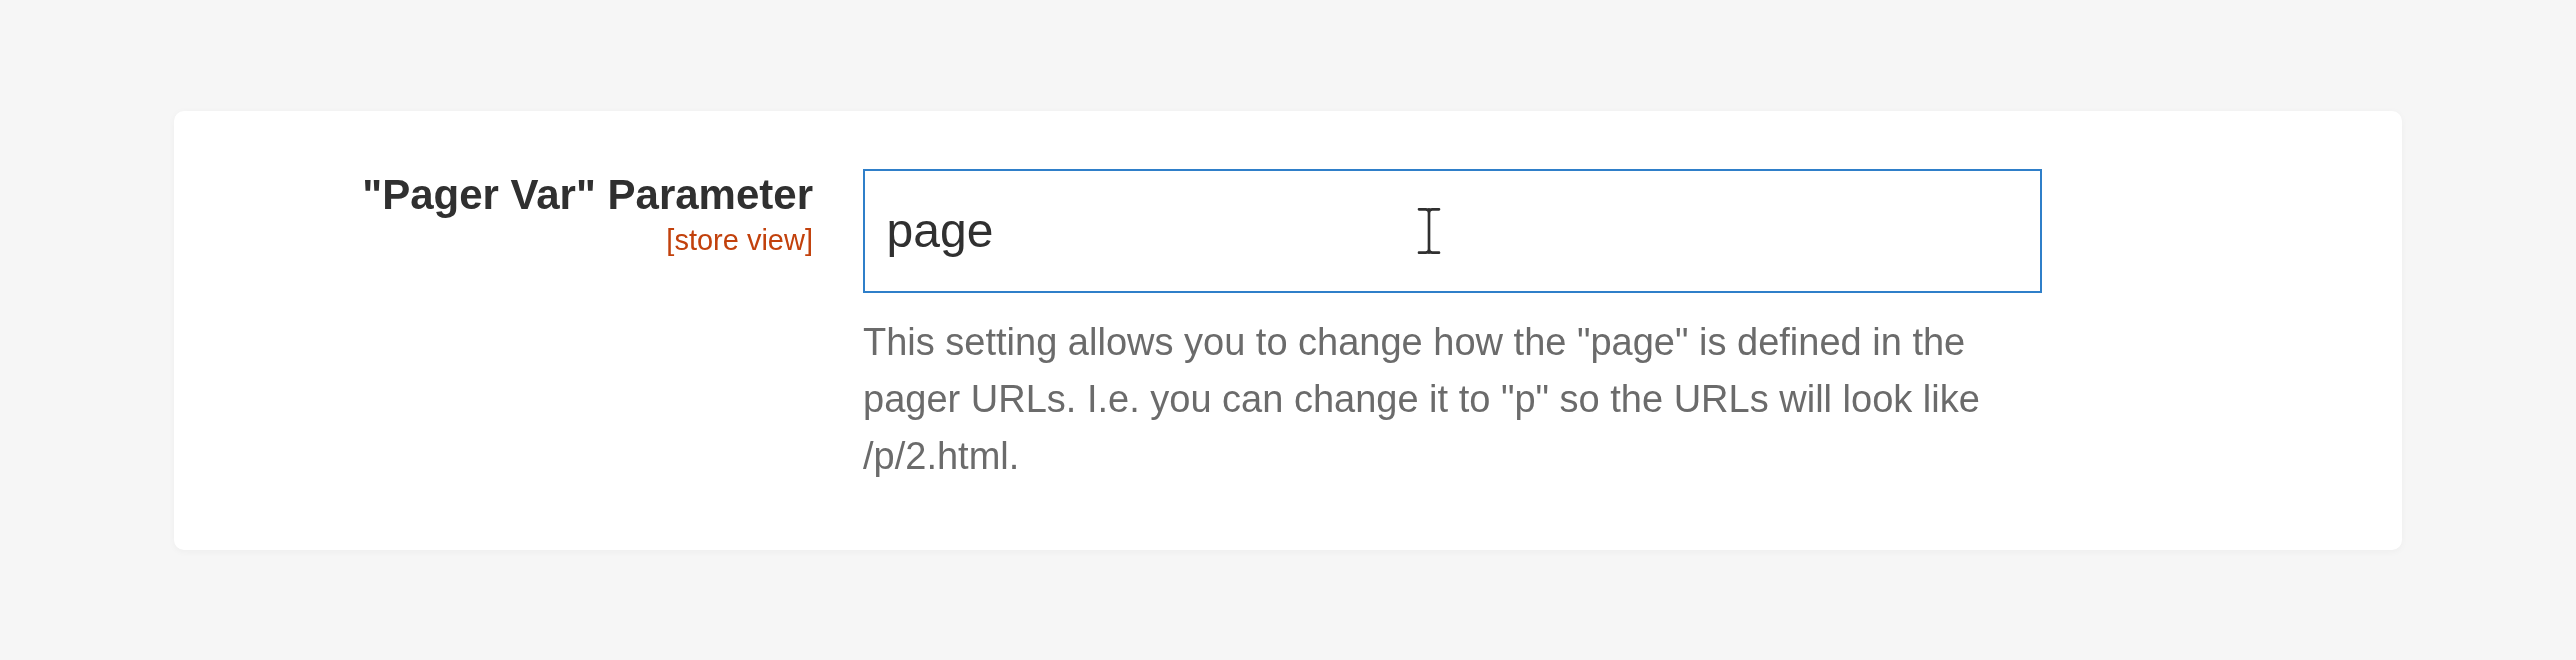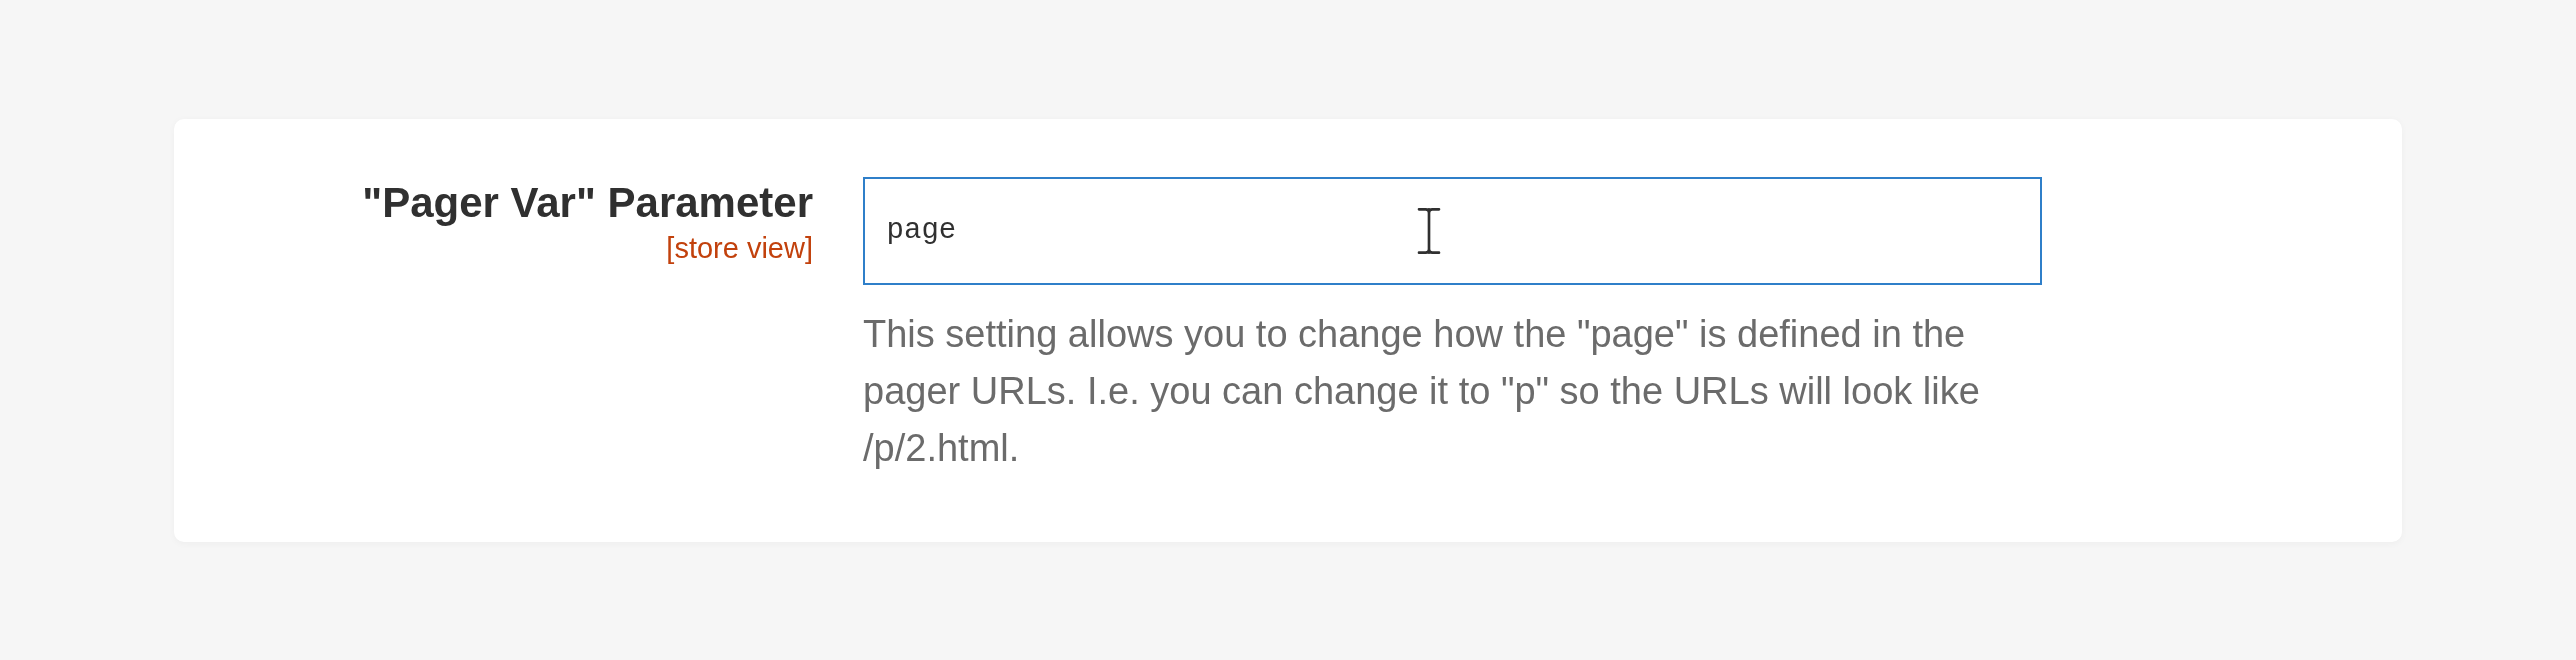--- a/index.html
+++ b/index.html
@@ -59,27 +59,27 @@
     margin-top: 2.9px;
   }
 
   .value-col {
     flex: 1 1 auto;
     max-width: 1179px;
   }
 
   .text-input {
     width: 100%;
-    height: 108px;
-    font-size: 29px;
+    height: 124px;
+    font-size: 48px;
     color: #303030;
     padding: 0 21.6px;
     border: 2.2px solid #2f7fc9;
     outline: none;
-    font-family: Liberation Mono, monospace;
+    font-family: Liberation Sans, sans-serif;
     line-height: 108px;
   }
 
   .field-note {
     font-size: 38px;
     color: #6b6b6b;
     line-height: 1.5;
     margin-top: 21.6px;
     max-width: 1128px;
   }

